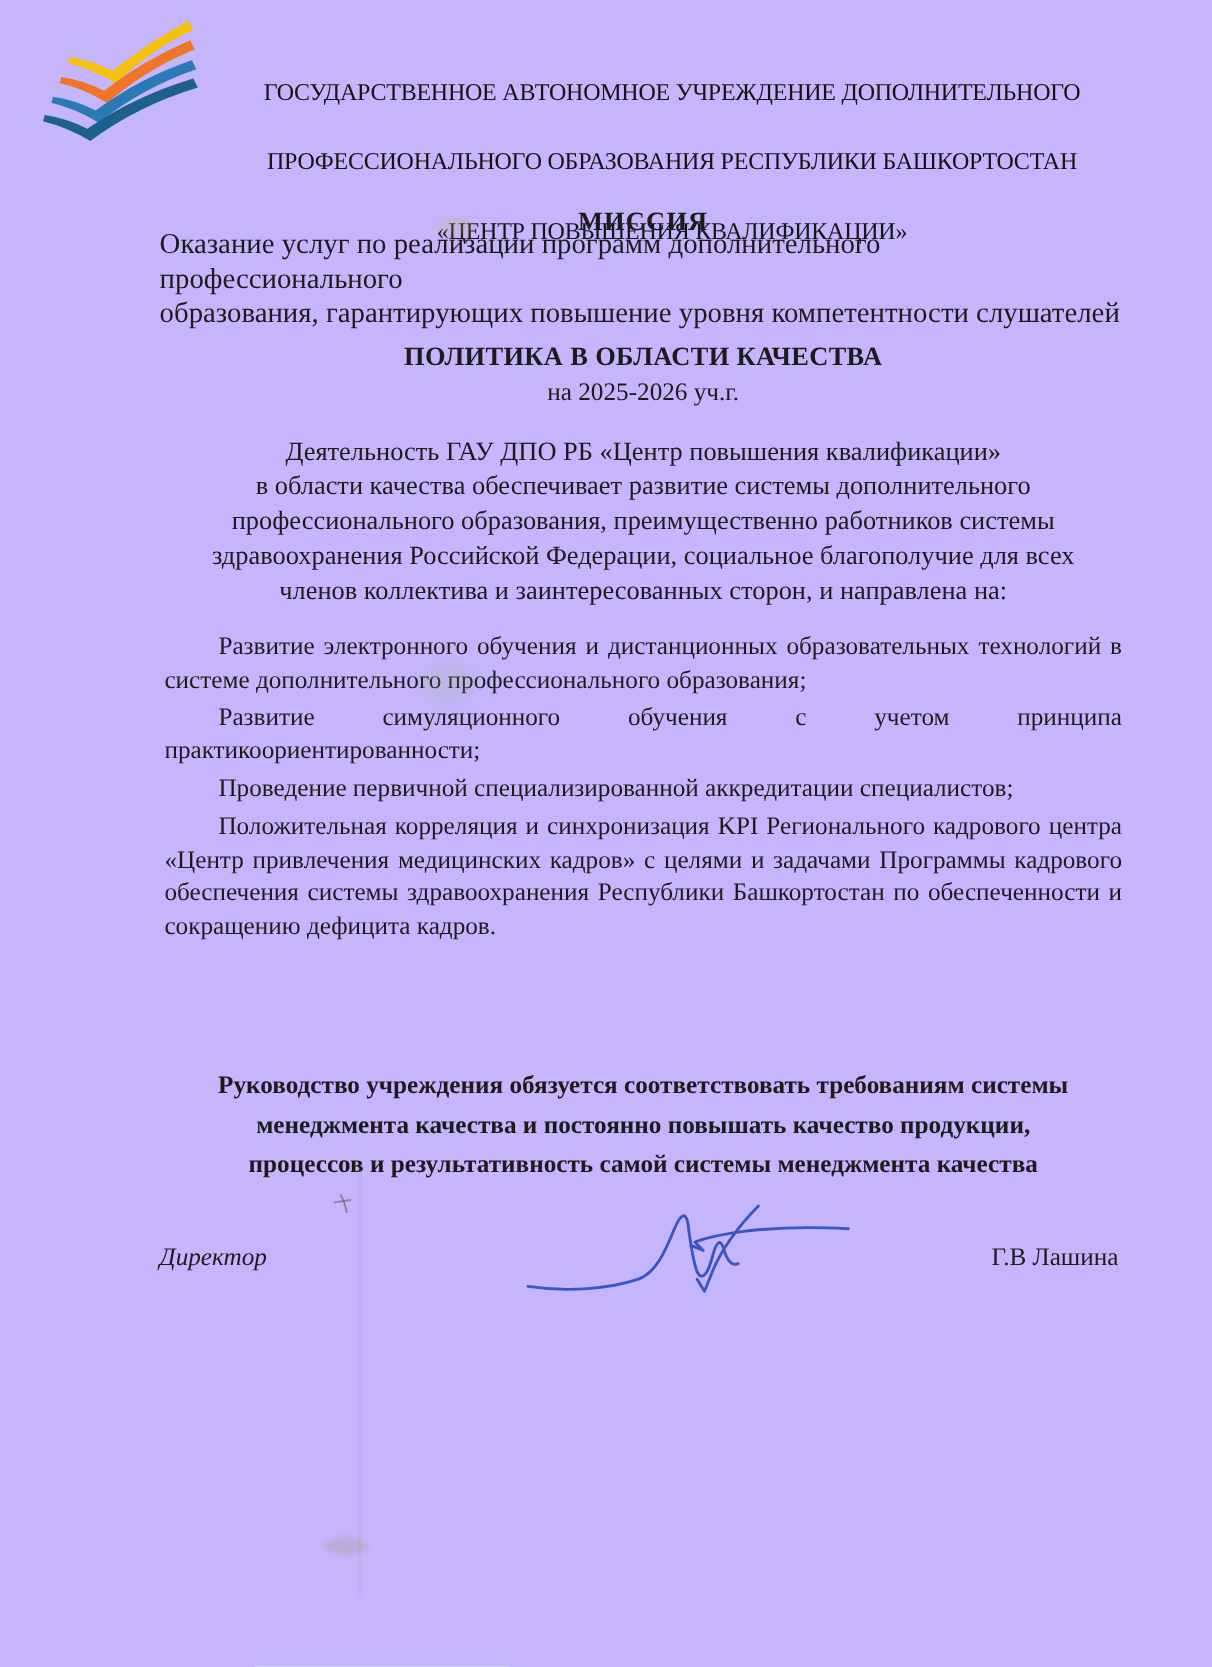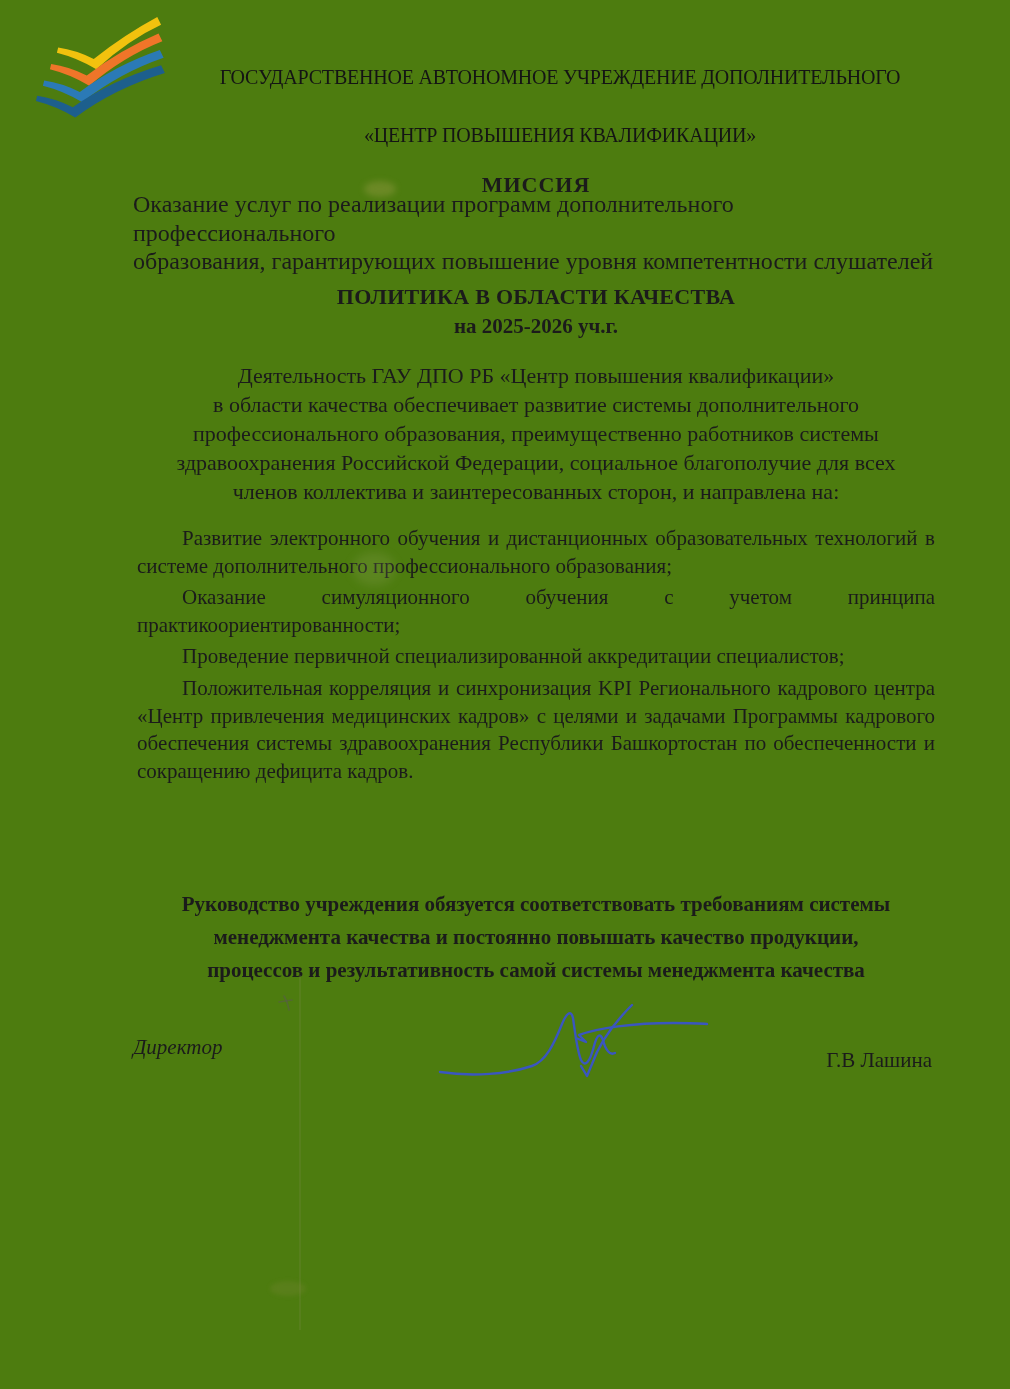--- a/index.html
+++ b/index.html
@@ -1,44 +1,44 @@
 <!DOCTYPE html>
 <html lang="ru"><head>
 <meta charset="utf-8">
 <style>
   html,body{margin:0;padding:0;background:#e9e9e9;}
   .page{
     position:relative;
     width:1010px;height:1389px;
     margin:0 auto;
-    background:#4d7c0f;
+    background:#c4b5fd;
     font-family:"Liberation Serif", serif;
     color:#1b1b1b;
     overflow:hidden;
   }
   
   .logo{position:absolute;left:28px;top:12px;width:148px;height:108px;}
   .org-name{
     position:absolute;left:160px;top:34px;width:800px;
     text-align:center;font-size:20px;line-height:29px;
     letter-spacing:-0.2px;color:#141414;white-space:pre-line;
   }
   
   .col{position:absolute;left:133px;width:806px;}
   .mission-title{top:156px;text-align:center;font-weight:bold;font-size:22px;letter-spacing:1px;margin-top:16px;}
   .mission-text{top:190px;text-align:left;font-size:24px;line-height:28.5px;white-space:pre-line;}
   .policy-title{top:284px;text-align:center;font-weight:bold;font-size:22px;letter-spacing:.3px;}
-  .policy-subtitle{top:314px;text-align:center;font-weight:bold;font-size:21px;}
+  .policy-subtitle{top:314px;text-align:center;font-weight:normal;font-size:21px;}
   .policy-intro{top:361px;text-align:center;font-size:22px;line-height:29px;white-space:pre-line;}
   .policy-items{top:521px;font-size:21px;line-height:27.6px;text-align:justify;}
   .policy-items p{margin:4px;text-indent:45px;}
   .commitment{top:888px;text-align:center;font-weight:bold;font-size:21px;line-height:33px;white-space:pre-line;}
   
   .sig-role{position:absolute;left:133px;top:1035px;font-size:21px;font-style:italic;}
-  .sig-name{position:absolute;right:78px;top:1035px;font-size:21px;margin-top:13px;}
+  .sig-name{position:absolute;right:78px;top:1035px;font-size:21px;}
   .sig-svg{position:absolute;left:428px;top:980px;width:290px;height:110px;}
   
   .crease{position:absolute;left:299px;top:975px;width:2px;height:355px;
           background:rgba(150,150,110,.15);}
   .smudge-ink{position:absolute;left:276px;top:993px;width:26px;height:20px;}
   .smudge-green{position:absolute;left:270px;top:1281px;width:36px;height:15px;
           border-radius:50%;background:rgba(140,140,70,.20);filter:blur(2px);}
   .stain-a{position:absolute;left:364px;top:181px;width:32px;height:16px;
           border-radius:50%;background:rgba(205,180,110,.24);filter:blur(3px);}
   .stain-b{position:absolute;left:352px;top:552px;width:44px;height:34px;
@@ -51,38 +51,39 @@
 
   <svg class="logo" viewBox="0 0 210 170" xmlns="http://www.w3.org/2000/svg" aria-hidden="true">
     <path d="M36,56 Q64,60 92,74 Q140,36 192,8 L198,20 Q146,44 96,90 Q66,72 34,64 Z" fill="#f2c20e"></path>
     <path d="M25,82 Q53,86 81,100 Q133,60 194,34 L200,46 Q139,70 85,116 Q55,98 23,90 Z" fill="#ef7529"></path>
     <path d="M14,108 Q42,112 70,126 Q126,84 196,60 L202,72 Q132,96 74,142 Q44,124 12,116 Z" fill="#2b7ab6"></path>
     <path d="M3,132 Q31,136 59,150 Q119,108 198,84 L204,96 Q125,120 63,166 Q33,148 1,140 Z" fill="#1d5f8d"></path>
   </svg>
 
   <div class="org-name">
     <div>ГОСУДАРСТВЕННОЕ АВТОНОМНОЕ УЧРЕЖДЕНИЕ ДОПОЛНИТЕЛЬНОГО</div>
+    <div>ПРОФЕССИОНАЛЬНОГО ОБРАЗОВАНИЯ РЕСПУБЛИКИ БАШКОРТОСТАН</div>
     <div>«ЦЕНТР ПОВЫШЕНИЯ КВАЛИФИКАЦИИ»</div>
   </div>
 
   <div class="col mission-title" style="position:absolute;">МИССИЯ</div>
   <div class="col mission-text" style="position:absolute;">Оказание услуг по реализации программ дополнительного профессионального
 образования, гарантирующих повышение уровня компетентности слушателей</div>
 
   <div class="col policy-title" style="position:absolute;text-align:center;">ПОЛИТИКА В ОБЛАСТИ КАЧЕСТВА</div>
   <div class="col policy-subtitle" style="position:absolute;">на 2025-2026 уч.г.</div>
   <div class="col policy-intro" style="position:absolute;">Деятельность ГАУ ДПО РБ «Центр повышения квалификации»
 в области качества обеспечивает развитие системы дополнительного
 профессионального образования, преимущественно работников системы
 здравоохранения Российской Федерации, социальное благополучие для всех
 членов коллектива и заинтересованных сторон, и направлена на:</div>
 
   <div class="col policy-items" style="position:absolute;">
     <p>Развитие электронного обучения и дистанционных образовательных технологий в системе дополнительного профессионального образования;</p>
-    <p>Оказание симуляционного обучения с учетом принципа практикоориентированности;</p>
+    <p>Развитие симуляционного обучения с учетом принципа практикоориентированности;</p>
     <p>Проведение первичной специализированной аккредитации специалистов;</p>
     <p>Положительная корреляция и синхронизация KPI Регионального кадрового центра «Центр привлечения медицинских кадров» с целями и задачами Программы кадрового обеспечения системы здравоохранения Республики Башкортостан по обеспеченности и сокращению дефицита кадров.</p>
   </div>
 
   <div class="col commitment" style="position:absolute;">Руководство учреждения обязуется соответствовать требованиям системы
 менеджмента качества и постоянно повышать качество продукции,
 процессов и результативность самой системы менеджмента качества</div>
 
   <span class="sig-role">Директор</span>
 

